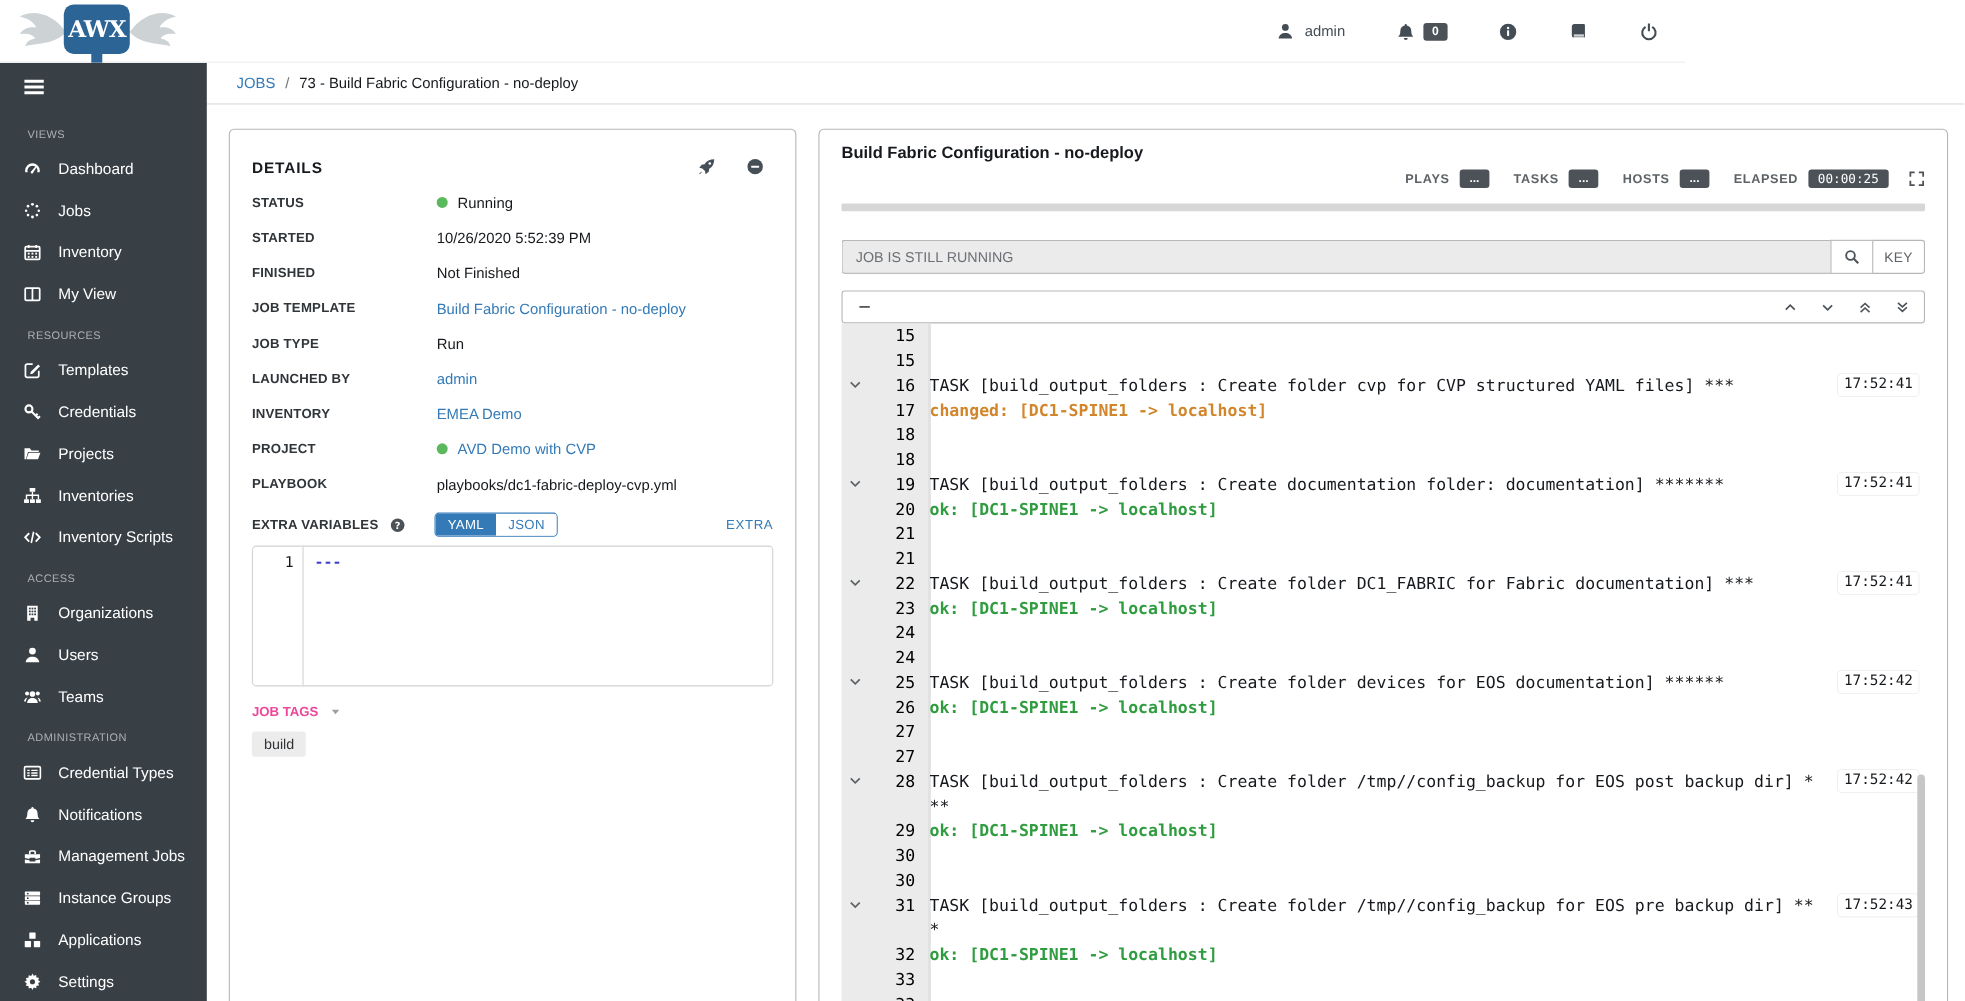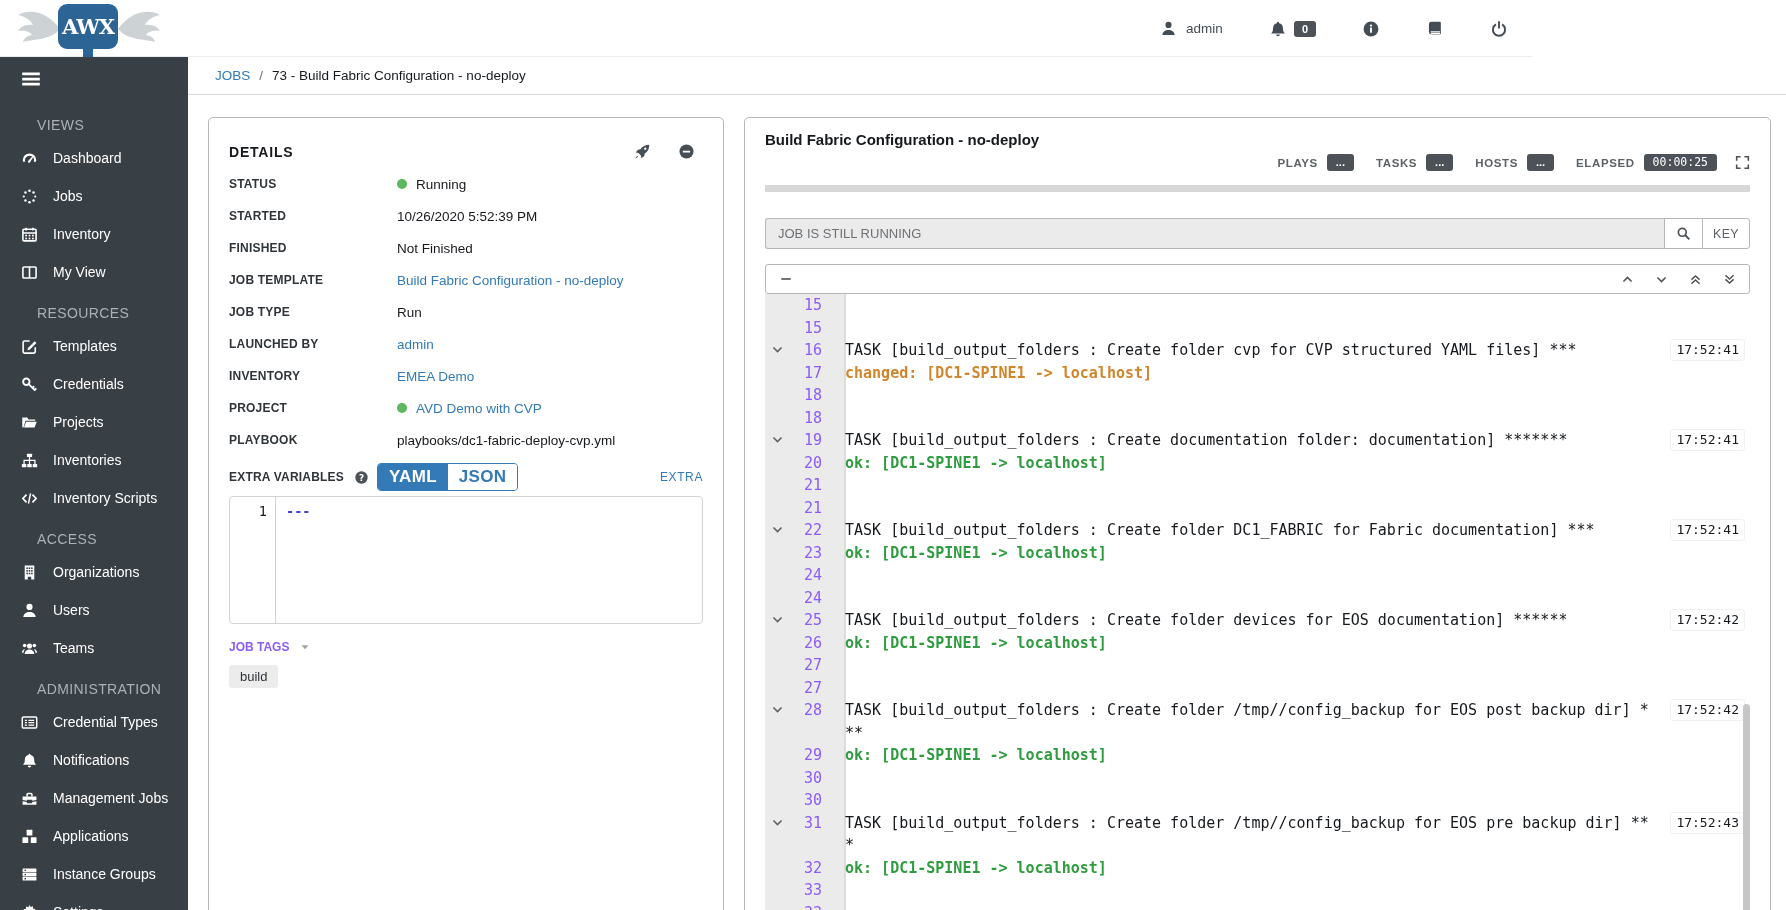--- a/index.html
+++ b/index.html
@@ -23,21 +23,21 @@
 .tb-bell .ic{width:18px;height:18px}
 .tb-badge{background:#4c5257;color:#fff;font-size:11px;font-weight:bold;border-radius:3px;padding:1px 8px;line-height:14px}
 .tb-btn{cursor:pointer}
 .tb-btn .ic{width:18px;height:18px}
 
 
 .sidebar{position:absolute;left:0;top:57px;width:188px;bottom:0;background:#383f45;z-index:20}
 .hamburger{position:absolute;left:20px;top:11px;color:#fff;cursor:pointer}
 .hamburger .ic{width:22px;height:22px}
 .side-sections{position:absolute;top:46px;left:0;right:0}
-.side-label{padding:14px 0 6px 37px;font-size:14px;color:#acb1b5;letter-spacing:.4px}
+.side-label{padding:14px 0 6px 25px;font-size:10px;color:#acb1b5;letter-spacing:.4px}
 .side-item{height:38px;display:flex;align-items:center;padding-left:21px;gap:15px;color:#fff;font-size:14px;cursor:pointer}
 .side-item .ic{width:17px;height:17px}
 
 
 .breadcrumb-bar{position:absolute;left:188px;top:57px;right:0;height:38px;background:#fff;
   border-bottom:1px solid #d9d9d9;display:flex;align-items:center;padding-left:27px;gap:9px;font-size:13.5px}
 .bc-link{color:#337ab7;text-decoration:none;cursor:pointer}
 .bc-sep{color:#6d7377}
 .bc-cur{color:#16191d}
 
@@ -54,30 +54,30 @@
 .d-rows{margin-top:8px}
 .d-row{display:flex;align-items:center;height:32px}
 .d-label{width:168px;flex:none;font-size:12px;font-weight:bold;color:#30353a;letter-spacing:.2px}
 .d-val{font-size:13.5px;color:#16191d;display:flex;align-items:center}
 .d-link{color:#337ab7;text-decoration:none;cursor:pointer}
 .dot{width:10px;height:10px;border-radius:50%;margin-right:9px;flex:none}
 .ev-row{display:flex;align-items:center;margin-top:8px;height:26px}
 .ev-label{font-size:12px;font-weight:bold;color:#30353a;letter-spacing:.2px}
 .help-ic{margin-left:10px;color:#4c5257}
 .help-ic .ic{width:15px;height:15px}
-.toggle{display:inline-flex;margin-left:8px;border:1px solid #337ab7;border-radius:4px;overflow:hidden;font-size:17px;font-weight:bold}
+.toggle{display:inline-flex;margin-left:26px;border:1px solid #337ab7;border-radius:4px;overflow:hidden;font-size:12px;font-weight:normal}
 .t-seg{padding:3px 11px;cursor:pointer;letter-spacing:.3px}
 .t-active{background:#337ab7;color:#fff}
 .t-inactive{background:#fff;color:#337ab7}
 .expand-link{margin-left:auto;color:#337ab7;font-size:12px;letter-spacing:.6px;cursor:pointer;text-decoration:none}
 .editor{margin-top:6px;height:128px;border:1px solid #d2d2d2;border-radius:4px;display:flex;overflow:hidden}
 .ed-gutter{width:46px;flex:none;border-right:1px solid #d2d2d2;text-align:right;padding:6px 8px 0 0;
   font-family:"DejaVu Sans Mono",monospace;font-size:13.5px;color:#16191d}
 .ed-content{padding:6px 0 0 10px;font-family:"DejaVu Sans Mono",monospace;font-size:13.5px;font-weight:bold;color:#4242d0}
-.jobtags-row{margin-top:16px;display:flex;align-items:center;gap:10px;font-size:12px;font-weight:bold;color:#8b5cf6}
+.jobtags-row{margin-top:16px;display:flex;align-items:center;gap:10px;font-size:12px;font-weight:bold;color:#ec4899}
 .jt-caret{color:#9aa0a5}
 .jt-caret .ic{width:12px;height:12px}
 .tags{margin-top:11px;display:flex;gap:8px}
 .tag-chip{background:#ececec;border-radius:3px;padding:4px 11px;font-size:13px;color:#2f3338}
 
 
 .out-title{position:absolute;top:13px;left:20px;font-size:15px;font-weight:bold;color:#16191d}
 .out-stats{position:absolute;top:36px;right:20px;display:flex;align-items:center}
 .st-pair{display:flex;align-items:center;margin-left:22px}
 .st-label{font-size:11.5px;font-weight:bold;color:#5c6266;letter-spacing:.6px;margin-right:9px}
@@ -101,21 +101,21 @@
 .tbx-right{margin-left:auto;display:flex;gap:21px}
 .tbx-right .icw{cursor:pointer;color:#4c5257}
 .tbx-right .icw.blue{color:#337ab7}
 .tbx-right .ic{width:13px;height:13px}
 
 
 .console{position:absolute;top:176px;left:20px;right:20px;bottom:0;overflow:hidden}
 .console::before{content:'';position:absolute;left:0;top:0;bottom:0;width:80px;background:#ebebeb;border-right:1px solid #dcdcdc}
 .c-row{position:relative;display:flex;min-height:22.5px;z-index:1}
 .c-gutter{width:80px;flex:none;background:#ebebeb;border-right:1px solid #dcdcdc;position:relative;
-  text-align:right;padding-right:22px;font-family:"DejaVu Sans Mono",monospace;font-size:15px;line-height:22.5px;color:#8b5cf6}
+  text-align:right;padding-right:12px;font-family:"DejaVu Sans Mono",monospace;font-size:15px;line-height:22.5px;color:#000000}
 .c-caret{position:absolute;left:6px;top:4px;color:#5c6266;cursor:pointer}
 .c-caret .ic{width:13px;height:13px}
 .c-text{font-family:"DejaVu Sans Mono",monospace;font-size:15px;line-height:22.5px;padding-left:0;
   white-space:pre-wrap;word-break:break-all;width:calc(10px + 88ch);color:#16191d}
 .c-text.ok{color:#2f9c3f;font-weight:bold}
 .c-text.changed{color:#d1862c;font-weight:bold}
 .c-time{position:absolute;right:6px;top:1px;font-family:"DejaVu Sans Mono",monospace;font-size:13px;line-height:20px;
   background:#fff;padding:0 5px;border-radius:3px;color:#16191d;box-shadow:0 0 0 1px #f0f0f0}
 .console-thumb{position:absolute;right:0;top:410px;width:7px;height:410px;background:#c6c6c6;border-radius:4px;z-index:6;cursor:pointer}
 </style>
@@ -368,44 +368,44 @@
             <path fill="currentColor" d="M1.5 10.6l4 .8v1.1h5v-1.1l4-.8v3.2h-13z"></path>
             <path fill="none" stroke="currentColor" stroke-width="1.4" d="M5.7 6V4.3a.9.9 0 0 1 .9-.9h2.8a.9.9 0 0 1 .9.9V6"></path>
           </svg>
         </span>
         <span>Management Jobs</span>
       </div>
       <div class="side-item">
         <span class="icw">
           <svg class="ic" viewBox="0 0 16 16" aria-hidden="true">
             <g fill="currentColor">
-              <rect x="5.3" y="1.6" width="5.4" height="5.4" rx=".5"></rect>
-              <rect x="1.4" y="8.8" width="5.4" height="5.4" rx=".5"></rect>
-              <rect x="9.2" y="8.8" width="5.4" height="5.4" rx=".5"></rect>
-            </g>
-          </svg>
-        </span>
-        <span>Applications</span>
-      </div>
-      <div class="side-item">
-        <span class="icw">
-          <svg class="ic" viewBox="0 0 16 16" aria-hidden="true">
-            <g fill="currentColor">
               <rect x="1.5" y="2.4" width="13" height="3.4" rx=".5"></rect>
               <rect x="1.5" y="6.3" width="13" height="3.4" rx=".5"></rect>
               <rect x="1.5" y="10.2" width="13" height="3.4" rx=".5"></rect>
             </g>
             <g fill="#383f45">
               <circle cx="4" cy="4.1" r=".8"></circle>
               <circle cx="4" cy="8" r=".8"></circle>
               <circle cx="4" cy="11.9" r=".8"></circle>
             </g>
           </svg>
         </span>
         <span>Instance Groups</span>
+      </div>
+      <div class="side-item">
+        <span class="icw">
+          <svg class="ic" viewBox="0 0 16 16" aria-hidden="true">
+            <g fill="currentColor">
+              <rect x="5.3" y="1.6" width="5.4" height="5.4" rx=".5"></rect>
+              <rect x="1.4" y="8.8" width="5.4" height="5.4" rx=".5"></rect>
+              <rect x="9.2" y="8.8" width="5.4" height="5.4" rx=".5"></rect>
+            </g>
+          </svg>
+        </span>
+        <span>Applications</span>
       </div>
       <div class="side-item">
         <span class="icw">
           <svg class="ic" viewBox="0 0 16 16" aria-hidden="true">
             <path fill="currentColor" d="M8 1l1.1 1.9 2.1-.7.2 2.2 2.2.2-.7 2.1L14.8 8l-1.9 1.1.7 2.1-2.2.2-.2 2.2-2.1-.7L8 15l-1.1-1.9-2.1.7-.2-2.2-2.2-.2.7-2.1L1.2 8l1.9-1.1-.7-2.1 2.2-.2.2-2.2 2.1.7z"></path>
             <circle cx="8" cy="8" r="2.2" fill="#383f45"></circle>
           </svg>
         </span>
         <span>Settings</span>
       </div>

